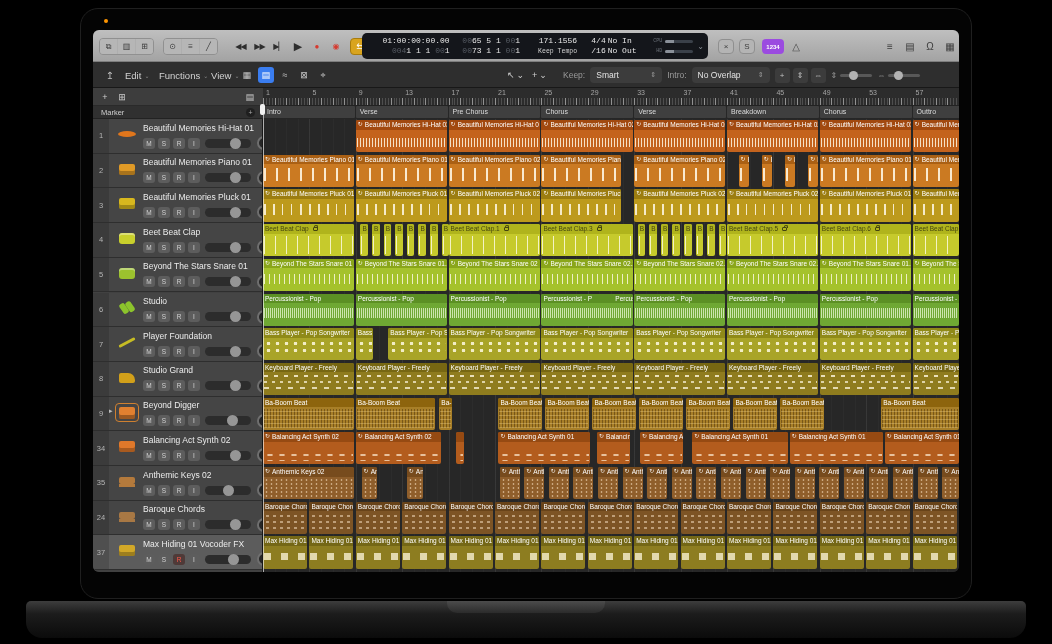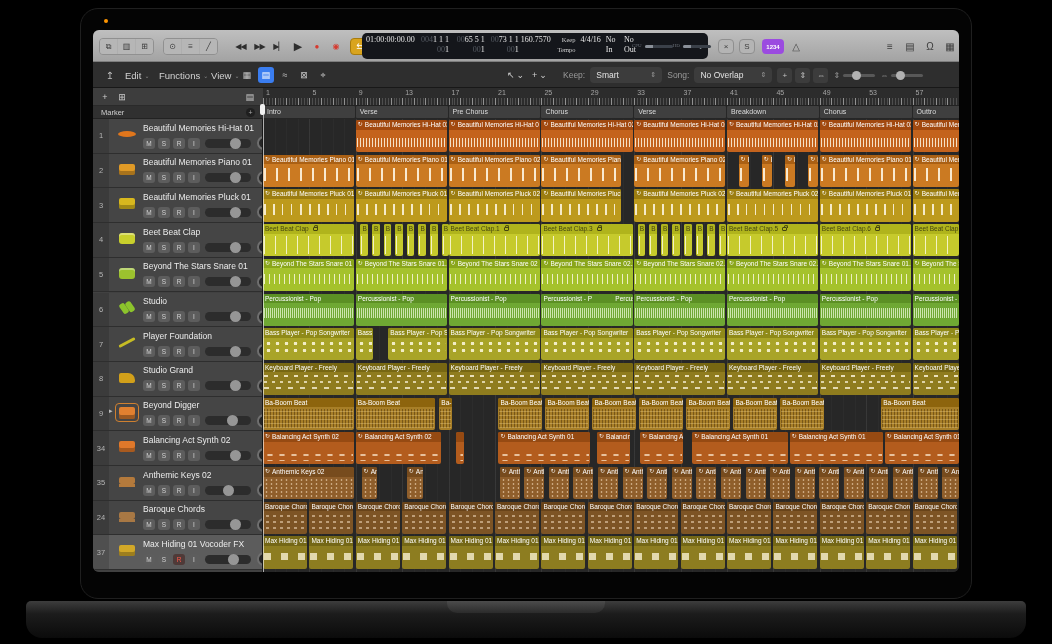--- a/index.html
+++ b/index.html
@@ -27,22 +27,22 @@
   .cgroup .cbtn{width:17px;height:100%;display:flex;align-items:center;justify-content:center;
     font-size:8px;color:#3a3a3a;background:#b6b6b6}
   .transport{position:absolute;left:140px;top:5px;display:flex;align-items:center;gap:4px}
   .tbtn{min-width:15px;height:22px;display:flex;align-items:center;justify-content:center;
     font-size:8px;color:#2e2e2e;letter-spacing:-1px}
   .tbtn.play{font-size:11px}
   .cycle{width:21px;height:17px;border-radius:4px;background:#d9a41e;color:#fff;display:flex;
     align-items:center;justify-content:center;font-size:10px;margin-left:3px;border:1px solid #a87c0e}
   .lcd{position:absolute;left:269px;top:3px;width:346px;height:26px;border-radius:5px;background:#14161b;
     display:flex;align-items:center;padding:2px 4px;gap:2px}
-  .lcd-cell{height:22px;display:flex;flex-direction:row;justify-content:center;
-    font-family:Liberation Serif, serif;color:#e6e6e6;font-size:8px;line-height:10px;text-align:right}
+  .lcd-cell{height:22px;display:flex;flex-direction:column;justify-content:center;
+    font-family:Liberation Mono, monospace;color:#e6e6e6;font-size:8px;line-height:10px;text-align:right}
   .lcd-cell.left{text-align:left}
   .lcd-cell .dim{color:#565b63}
   .lcd-cell .small{font-size:6.5px;color:#cfcfcf}
   .meter-row{display:flex;align-items:center;gap:3px;justify-content:flex-end}
   .meter-lab{font-size:5px;color:#6a7079}
   .meter-bar{width:28px;height:3px;border-radius:2px;background:#3a4049;position:relative;overflow:hidden}
   .meter-bar i{position:absolute;left:0;top:0;height:100%;width:30%;background:#8a9099;display:block}
   .lcd-chev{color:#8a8f96;font-size:8px;margin-left:2px}
   .sqbtn{position:absolute;top:9px;width:16px;height:15px;border-radius:4px;background:#b4b4b4;
     border:1px solid #8f8f8f;color:#3c3c3c;font-size:8px;display:flex;align-items:center;justify-content:center}
@@ -190,21 +190,21 @@
       <div class="lcd" id="lcd">
           <div class="lcd-cell" style="width: 88px;">
             <div><span>01:00:00:00.00</span></div>
             <div><span class="dim">004</span><span>1 1 1 </span><span class="dim">00</span><span>1</span></div>
           </div>
           <div class="lcd-cell" style="width: 72px;">
             <div><span class="dim">00</span><span>65 5 1 </span><span class="dim">00</span><span>1</span></div>
             <div><span class="dim">00</span><span>73 1 1 </span><span class="dim">00</span><span>1</span></div>
           </div>
           <div class="lcd-cell" style="width: 58px;">
-            <div><span>160.7570</span></div>
+            <div><span>171.1556</span></div>
             <div><span class="small">Keep Tempo</span></div>
           </div>
           <div class="lcd-cell" style="width: 28px;">
             <div><span>4/4</span></div>
             <div><span>/16</span></div>
           </div>
           <div class="lcd-cell left" style="width: 44px;">
             <div><span>No In</span></div>
             <div><span>No Out</span></div>
           </div>
@@ -266,21 +266,21 @@
           <span>+</span>
           <span class="car">⌄</span>
         </div>
       </div>
       <div class="snapzone">
         <span class="mlabel">Keep:</span>
         <div class="mvalue" style="width:72px">
           <span>Smart</span>
           <span class="ud" style="margin-left:auto">⇕</span>
         </div>
-        <span class="mlabel">Song:</span>
+        <span class="mlabel">Intro:</span>
         <div class="mvalue" style="width:78px">
           <span>No Overlap</span>
           <span class="ud" style="margin-left:auto">⇕</span>
         </div>
         <div id="zbtns" style="display:flex;gap:3px">
             <div class="zbtn">+</div>
             <div class="zbtn">⇕</div>
             <div class="zbtn">⇔</div>
           </div>
         <div class="zslider">

